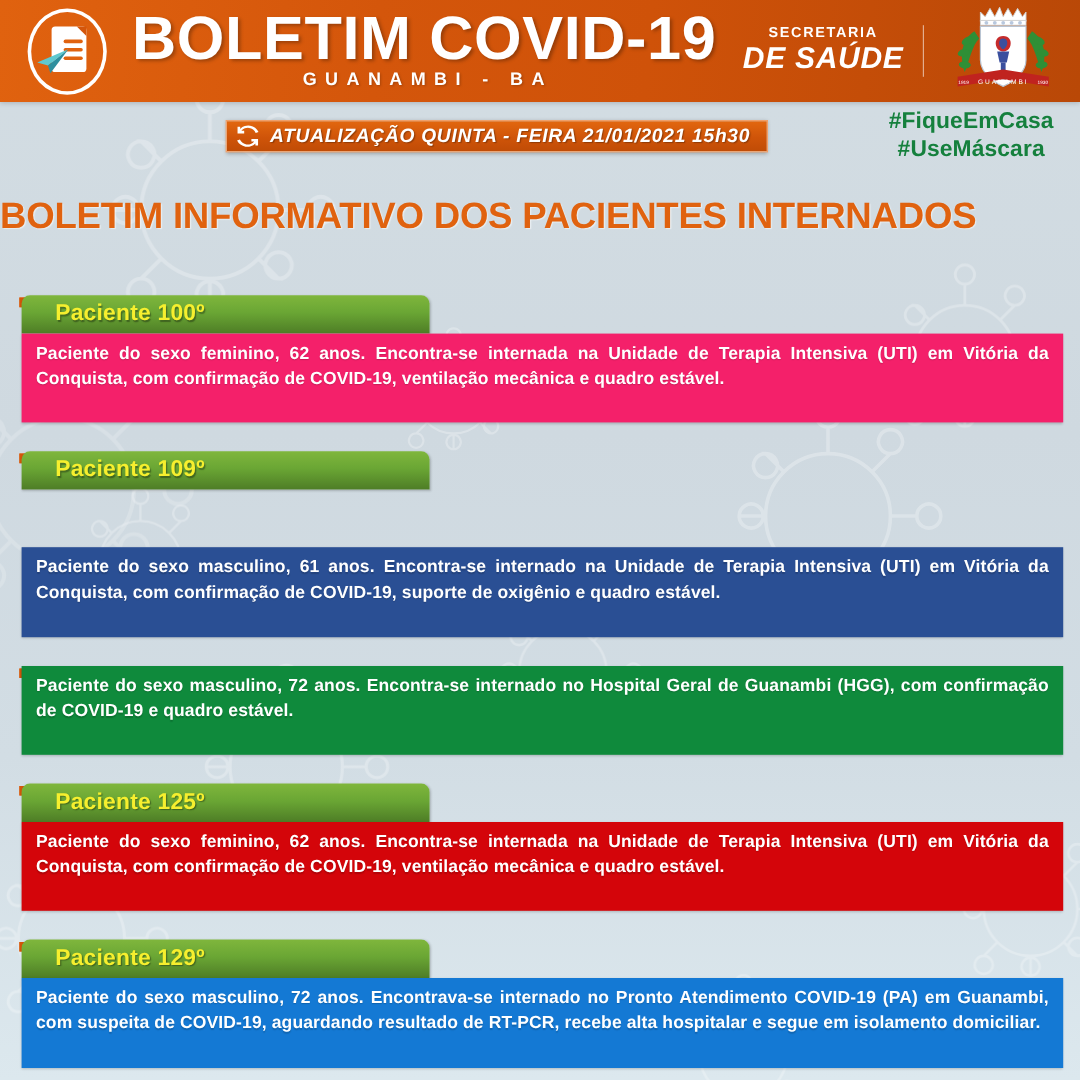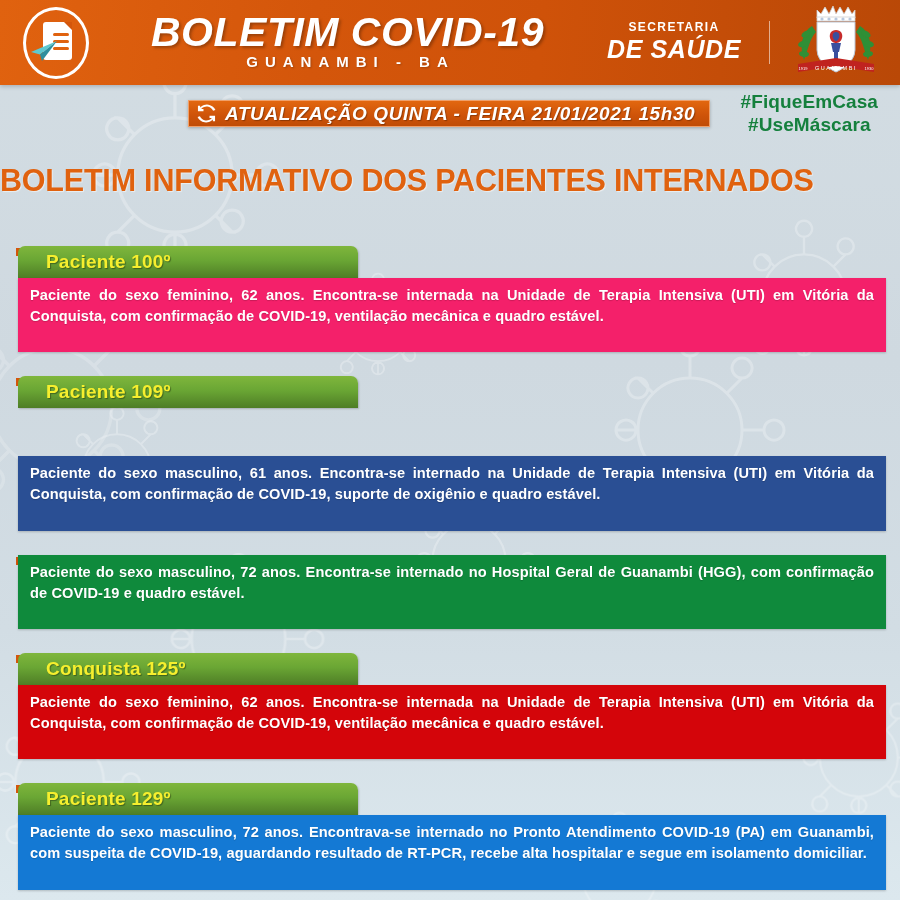--- a/index.html
+++ b/index.html
@@ -56,49 +56,49 @@
   .doc-ico .l3{ top:25px; width:16px; }
   .doc-ico .plane{
     position:absolute; left:-9px; top:18px; width:28px; height:22px;
   }
 
   .title-block{
     flex:1 1 auto; text-align:center; padding-right:10px;
     margin-left:-14px;
   }
   .main-title{
-    font-size:41px; font-weight:bold; font-style:italic; color:#fff;
+    font-size:51px; font-weight:bold; color:#fff;
     letter-spacing:.5px; line-height:.98;
     text-shadow:2px 2px 3px rgba(0,0,0,.28);
   }
   .sub-title{
     font-size:15px; font-weight:bold; color:#fff;
     letter-spacing:7px; line-height:1.35; padding-left:6px;
     text-shadow:1px 1px 2px rgba(0,0,0,.22);
   }
 
   .secretaria{
-    flex:0 0 auto; text-align:center; color:#fff; padding-right:28px;
+    flex:0 0 auto; text-align:center; color:#fff; padding-right:16px;
     border-right:1px solid rgba(255,255,255,.55);
     margin-right:16px; line-height:1.15;
   }
   .secretaria .s1{ font-size:12px; font-weight:bold; letter-spacing:1.4px; }
   .secretaria .s2{ font-size:25px; font-weight:bold; font-style:italic; letter-spacing:.6px; }
 
   .brasao{ flex:0 0 auto; width:100px; height:82px; margin-right:14px; }
   .update-bar{
     position:absolute; left:188px; top:100px;
     height:27px; padding:0 14px 0 8px;
     background:linear-gradient(180deg,#e2670f 0%,#cf5409 55%,#c04c06 100%);
     border:1px solid #f0a06a;
     display:flex; align-items:center; gap:9px;
     box-shadow:0 1px 3px rgba(0,0,0,.25);
   }
   .update-text{
-    color:#fff; font-size:19px; font-weight:bold; font-style:italic;
+    color:#fff; font-size:16px; font-weight:bold; font-style:italic;
     letter-spacing:.6px; white-space:nowrap;
     text-shadow:1px 1px 1px rgba(0,0,0,.3);
     text-align:center;
   }
   .hashtags{
     position:absolute; right:22px; top:90px;
     text-align:center; line-height:1.22;
   }
   .hashtags div{
     color:#15803d; font-size:19px; font-weight:bold; letter-spacing:.1px;
@@ -301,21 +301,21 @@
       <div class="body-bar" style="background: rgb(15, 138, 60);">
         <div class="body-text">Paciente do sexo masculino, 72 anos. Encontra-se internado no Hospital Geral de Guanambi (HGG), com confirmação de COVID-19 e quadro estável.</div>
       </div>
     </div>
     <div class="card">
       <svg class="ribbon" viewBox="0 0 72 24">
         <path d="M0,2 L26,2 L26,9 L46,9 L46,2 L68,2 L68,10 L46,10 L46,17 L20,17 L20,10 L0,10 Z" fill="#e8731f"></path>
         <path d="M0,2 L26,2 L26,9 L20,9 L20,10 L0,10 Z" fill="#d4560b"></path>
       </svg>
       <div class="tab">
-        <span class="tab-label">Conquista 125º</span>
+        <span class="tab-label">Paciente 125º</span>
       </div>
       <div class="body-bar" style="background: rgb(212, 5, 10);">
         <div class="body-text">Paciente do sexo feminino, 62 anos. Encontra-se internada na Unidade de Terapia Intensiva (UTI) em Vitória da Conquista, com confirmação de COVID-19, ventilação mecânica e quadro estável.</div>
       </div>
     </div>
     <div class="card">
       <svg class="ribbon" viewBox="0 0 72 24">
         <path d="M0,2 L26,2 L26,9 L46,9 L46,2 L68,2 L68,10 L46,10 L46,17 L20,17 L20,10 L0,10 Z" fill="#e8731f"></path>
         <path d="M0,2 L26,2 L26,9 L20,9 L20,10 L0,10 Z" fill="#d4560b"></path>
       </svg>

